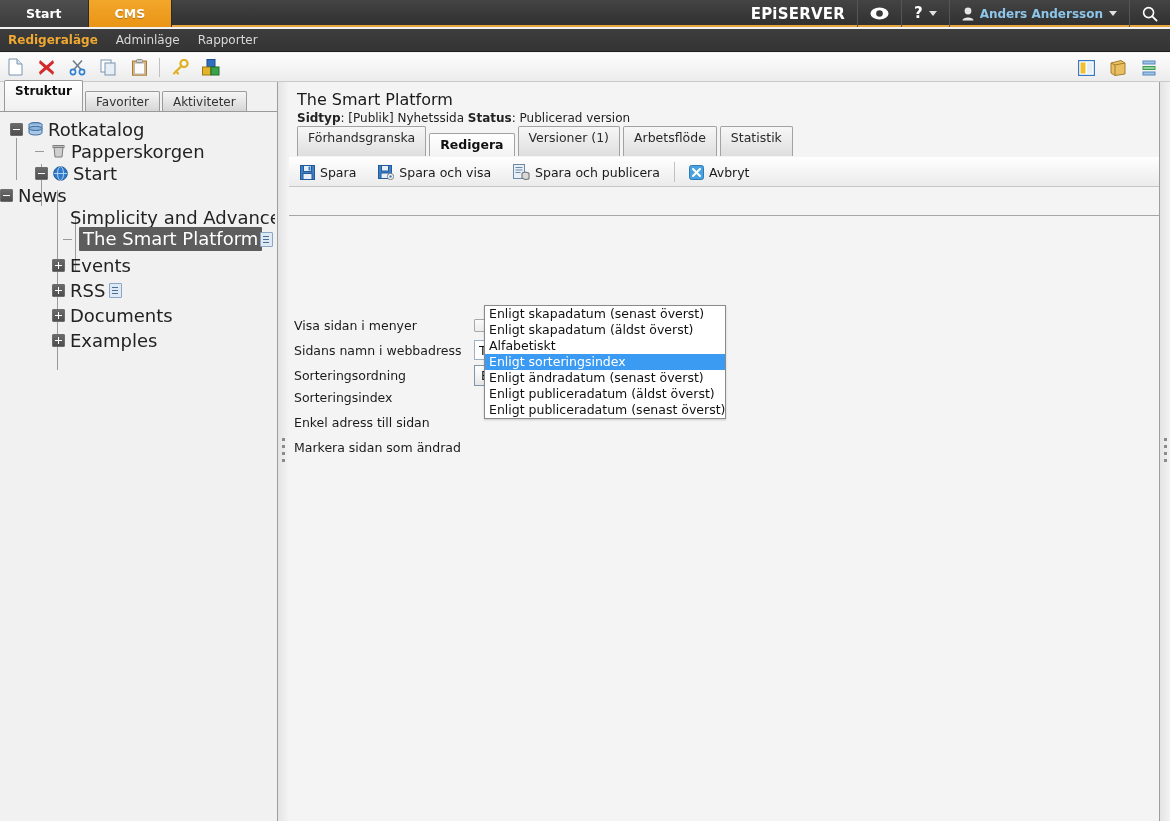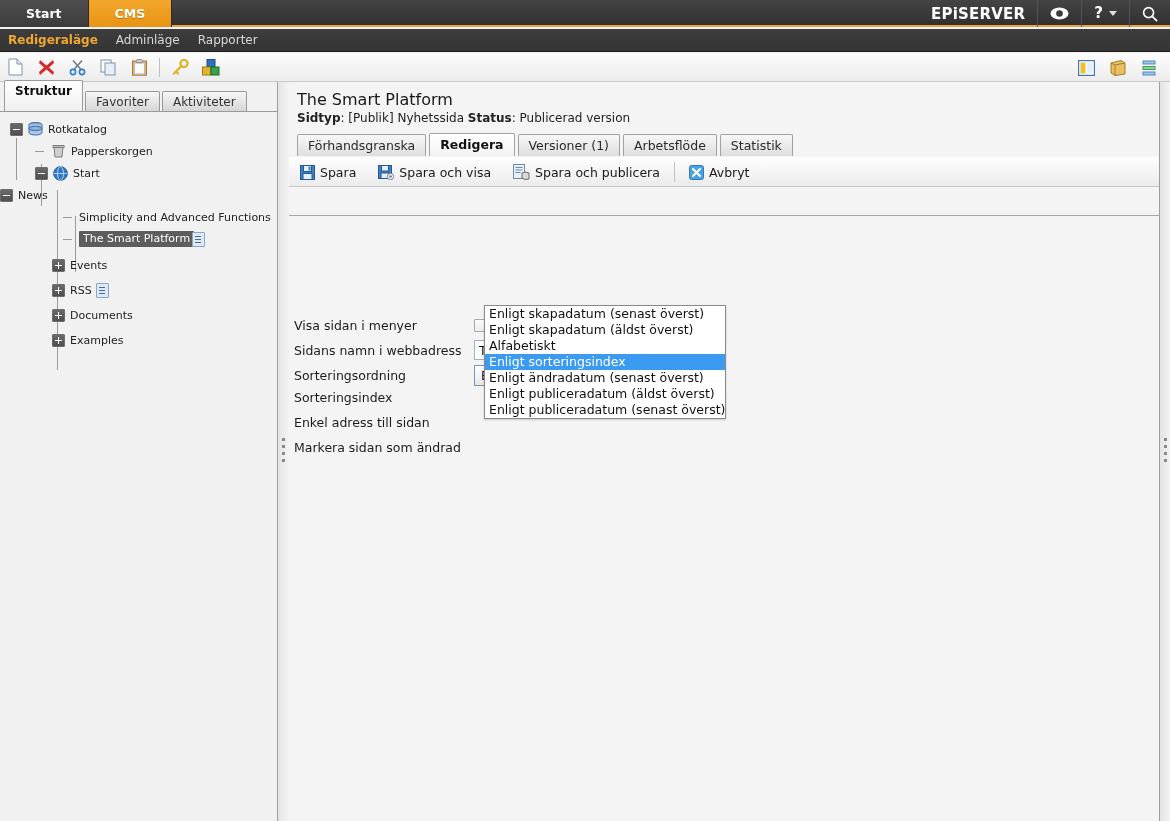--- a/index.html
+++ b/index.html
@@ -88,21 +88,21 @@
     border: 1px solid #9a9a9a; border-bottom: none;
     margin-right: 2px; cursor: pointer; color: #333;
     border-radius: 2px 2px 0 0; box-sizing: border-box;
   }
   .ltab.active { font-weight: bold; background: linear-gradient(to bottom,#ffffff,#efefef); color:#111; height:32px; line-height:21px; }
   .ltabline { position:absolute; left:0; top:29px; width:277px; height:1px; background:#9a9a9a; }
   .tree {
     position: absolute; left: 0; top: 30px; width: 275px; bottom: 0;
     background: #f1f1f1; overflow: hidden; padding-top: 6px; box-sizing: border-box;
   }
-  .trow { position: relative; height: 22px; display: flex; align-items: center; font-size: 11px; color: #222; white-space: nowrap; }
+  .trow { position: relative; height: 22px; display: flex; align-items: center; font-size: 18px; color: #222; white-space: nowrap; }
   .tog {
     width: 11px; height: 11px; border: 1px solid #6d6d6d; background: linear-gradient(to bottom,#6a6a6a,#4e4e4e);
     position: relative; flex: 0 0 auto; cursor: pointer; border-radius: 1px;
   }
   .tog::before { content:""; position:absolute; left:2px; top:5px; width:7px; height:1px; background:#fff; }
   .tog.plus::after { content:""; position:absolute; left:5px; top:2px; width:1px; height:7px; background:#fff; }
   .tlabel { margin-left: 5px; cursor: pointer; }
   .tlabel.sel { background: #5d5d5d; color: #fff; padding: 1px 4px 2px 4px; border-radius: 1px; }
   .ticon { width:16px; height:16px; margin-left:4px; flex:0 0 auto; display:flex;align-items:center;justify-content:center;}
   .pgico { width:11px;height:13px; margin-left:4px; background:#dfe9f5; border:1px solid #8ba6c4; position:relative; border-radius:1px;}
@@ -121,21 +121,21 @@
     position: absolute; left: 289px; top: 82px; width: 870px; height: 739px;
     background: #f4f4f4; box-sizing: border-box;
   }
   .pagehead { padding: 8px 0 0 8px; }
   .pagetitle { font-size: 16px; color: #1a1a1a; font-weight: normal; margin: 0 0 2px 0; }
   .pagemeta { font-size: 12px; color: #222; }
   .pagemeta b { font-weight: bold; }
 
   .ptabs { position: relative; margin: 8px 0 0 8px; height: 23px; display: flex; align-items: flex-end; }
   .ptab {
-    height: 22px; line-height: 21px; padding: 0 10px; font-size: 12.5px;
+    height: 30px; line-height: 21px; padding: 0 10px; font-size: 12.5px;
     background: linear-gradient(to bottom,#f7f7f7,#dedede);
     border: 1px solid #a2a2a2; border-bottom: none; margin-right: 3px;
     cursor: pointer; border-radius: 2px 2px 0 0; box-sizing: border-box; color:#2a2a2a;
   }
   .ptab.active { font-weight: bold; background: linear-gradient(to bottom,#ffffff,#f3f3f3); height:23px; line-height:22px; color:#111; }
 
   .cmdbar {
     position:absolute; left:0; top:75px; width:870px; height:30px;
     background: linear-gradient(to bottom,#fefefe,#ebebeb);
     border-top:1px solid #ffffff; border-bottom:1px solid #c7c7c7;
@@ -209,20 +209,30 @@
       <div class="gcell">
         <span>
           <svg width="19" height="13" viewBox="0 0 19 13">
             <ellipse cx="9.5" cy="6.5" rx="9" ry="6" fill="#ffffff"></ellipse>
             <circle cx="9.5" cy="6.5" r="3.3" fill="#3a3a3a"></circle>
           </svg>
         </span>
       </div>
       <div class="gcell">
         <span style="color:#fff;font-size:15px;font-weight:bold;line-height:1">?</span>
+        <span class="caret-d"></span>
+      </div>
+      <div class="gcell">
+        <span style="margin-right:6px">
+          <svg width="12" height="14" viewBox="0 0 12 14">
+            <circle cx="6" cy="4" r="3.4" fill="#e6e6e6"></circle>
+            <path d="M0.5 13.5 C0.5 9.5 11.5 9.5 11.5 13.5 Z" fill="#e6e6e6"></path>
+          </svg>
+        </span>
+        <span class="username">Anders Andersson</span>
         <span class="caret-d"></span>
       </div>
       <div class="gcell">
         <span>
           <svg width="16" height="16" viewBox="0 0 16 16">
             <circle cx="6.6" cy="6.6" r="5" fill="none" stroke="#ffffff" stroke-width="1.6"></circle>
             <line x1="10.3" y1="10.3" x2="14.6" y2="14.6" stroke="#ffffff" stroke-width="1.8" stroke-linecap="round"></line>
           </svg>
         </span>
       </div>

